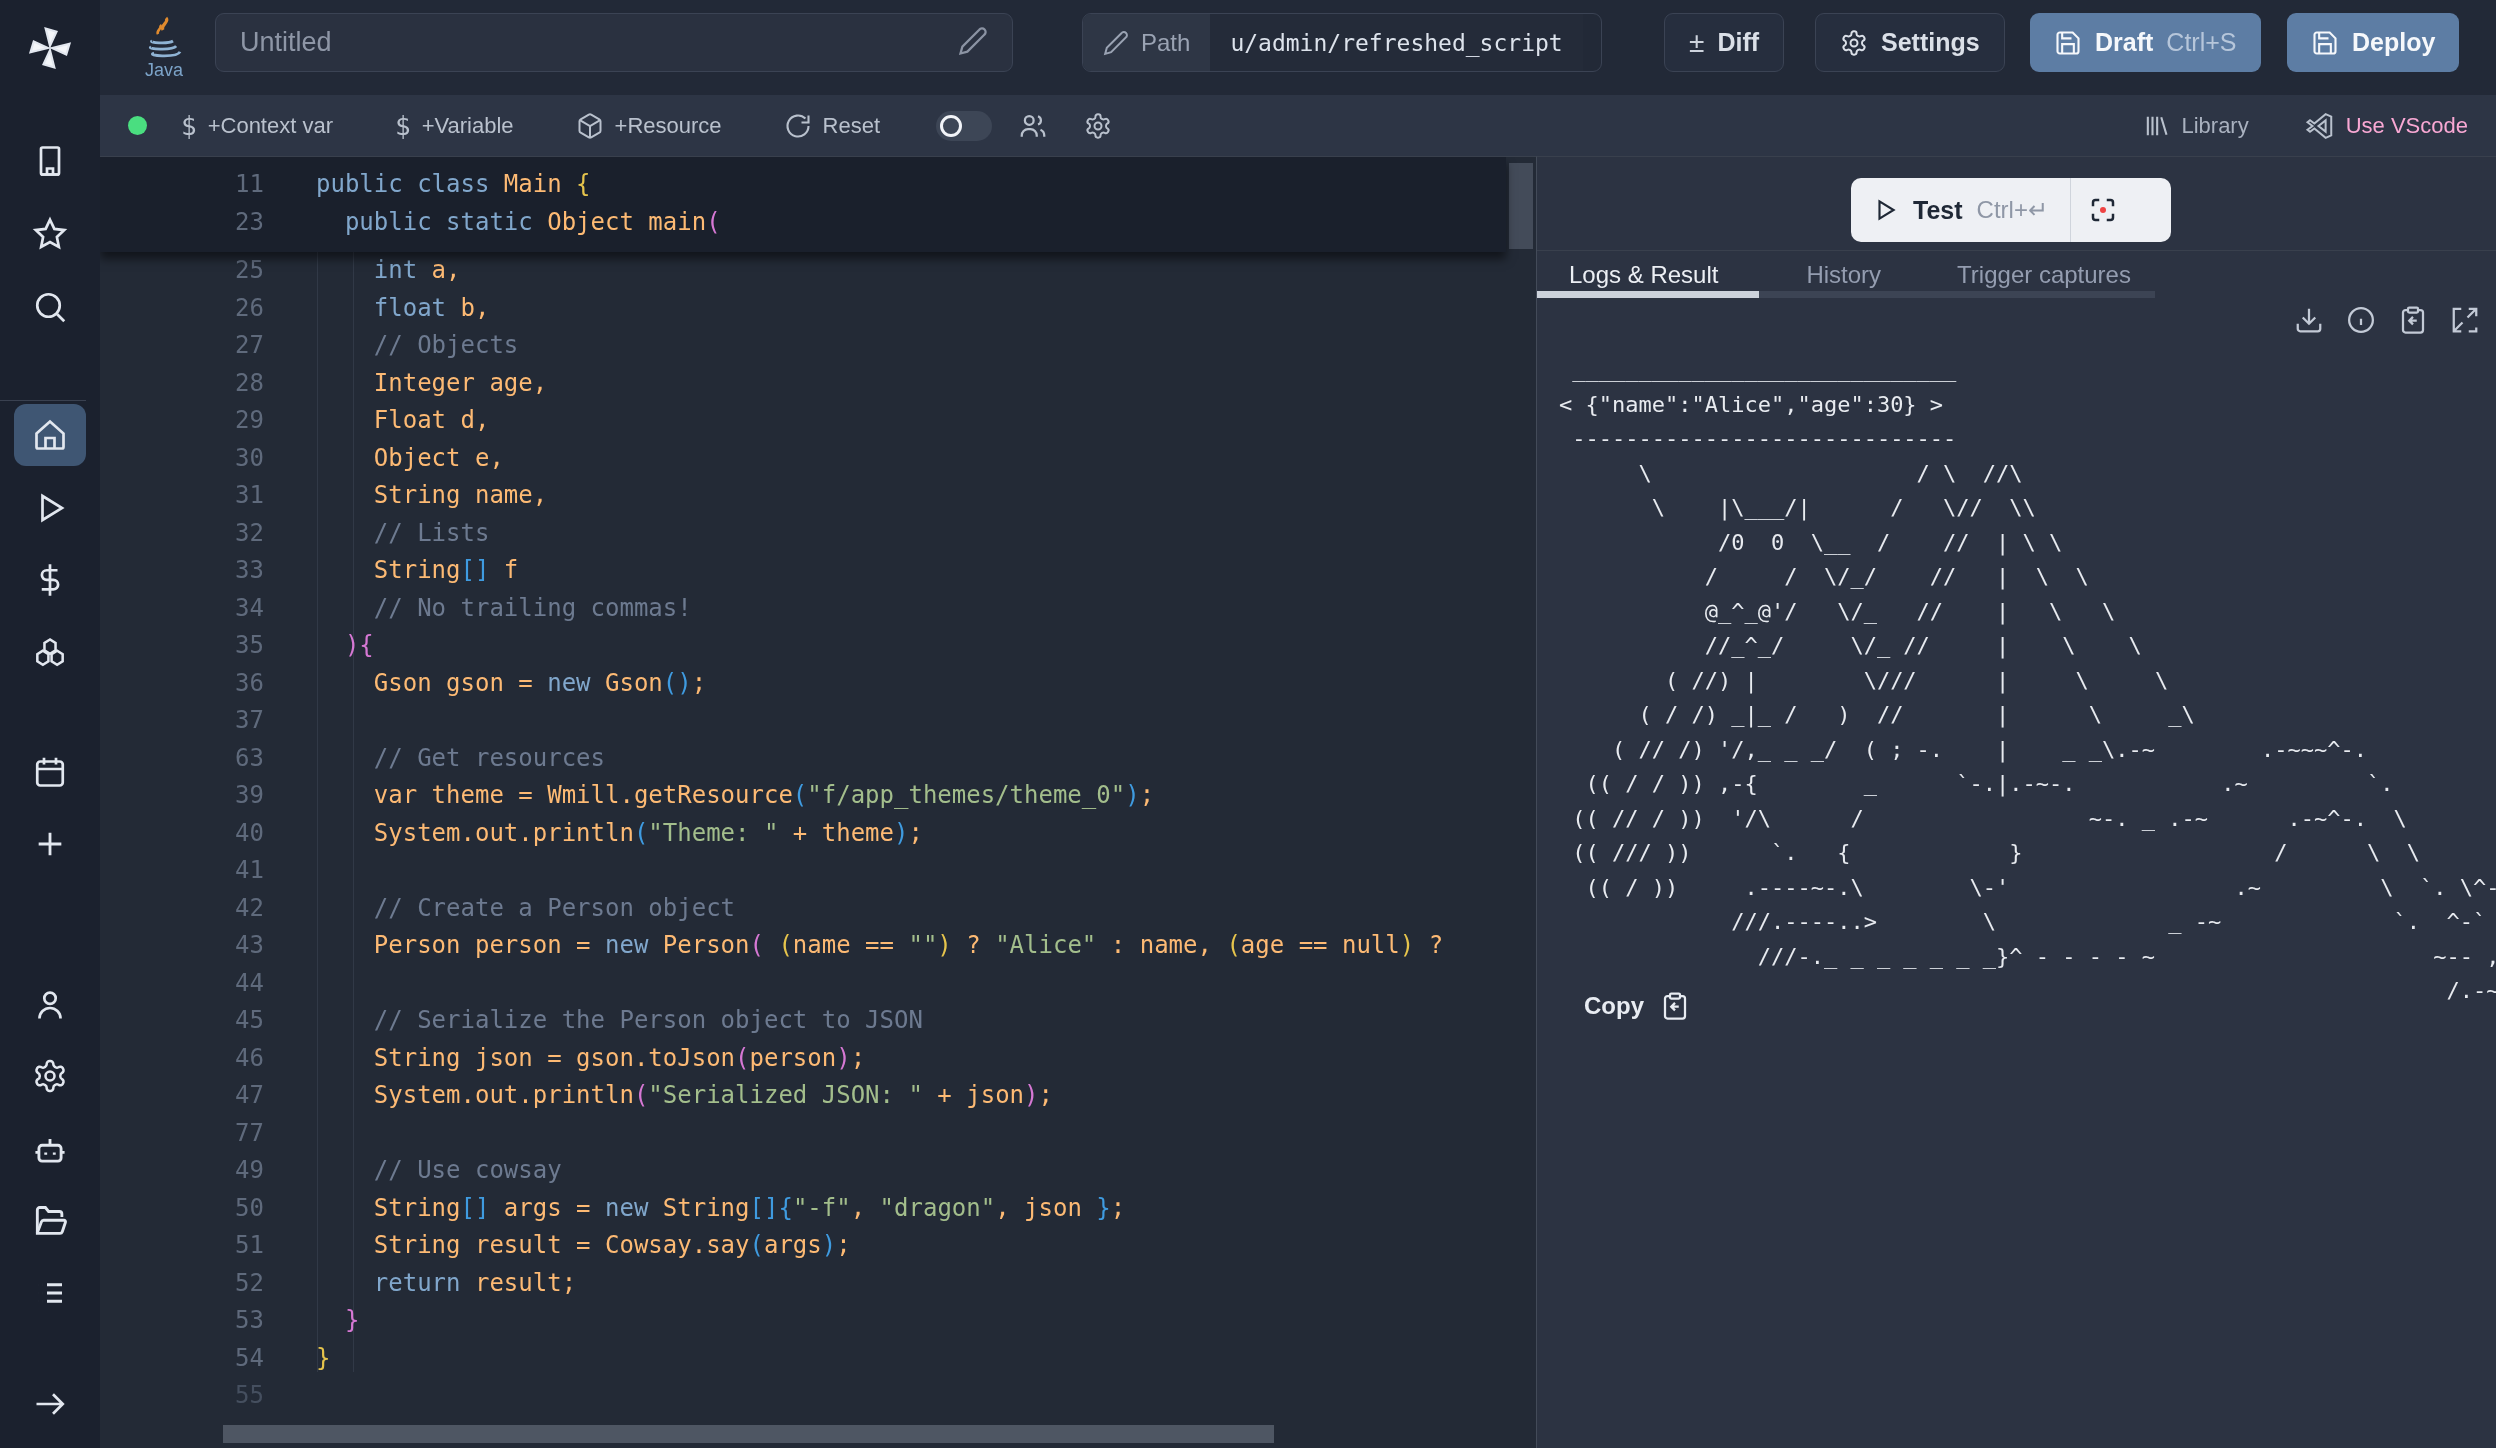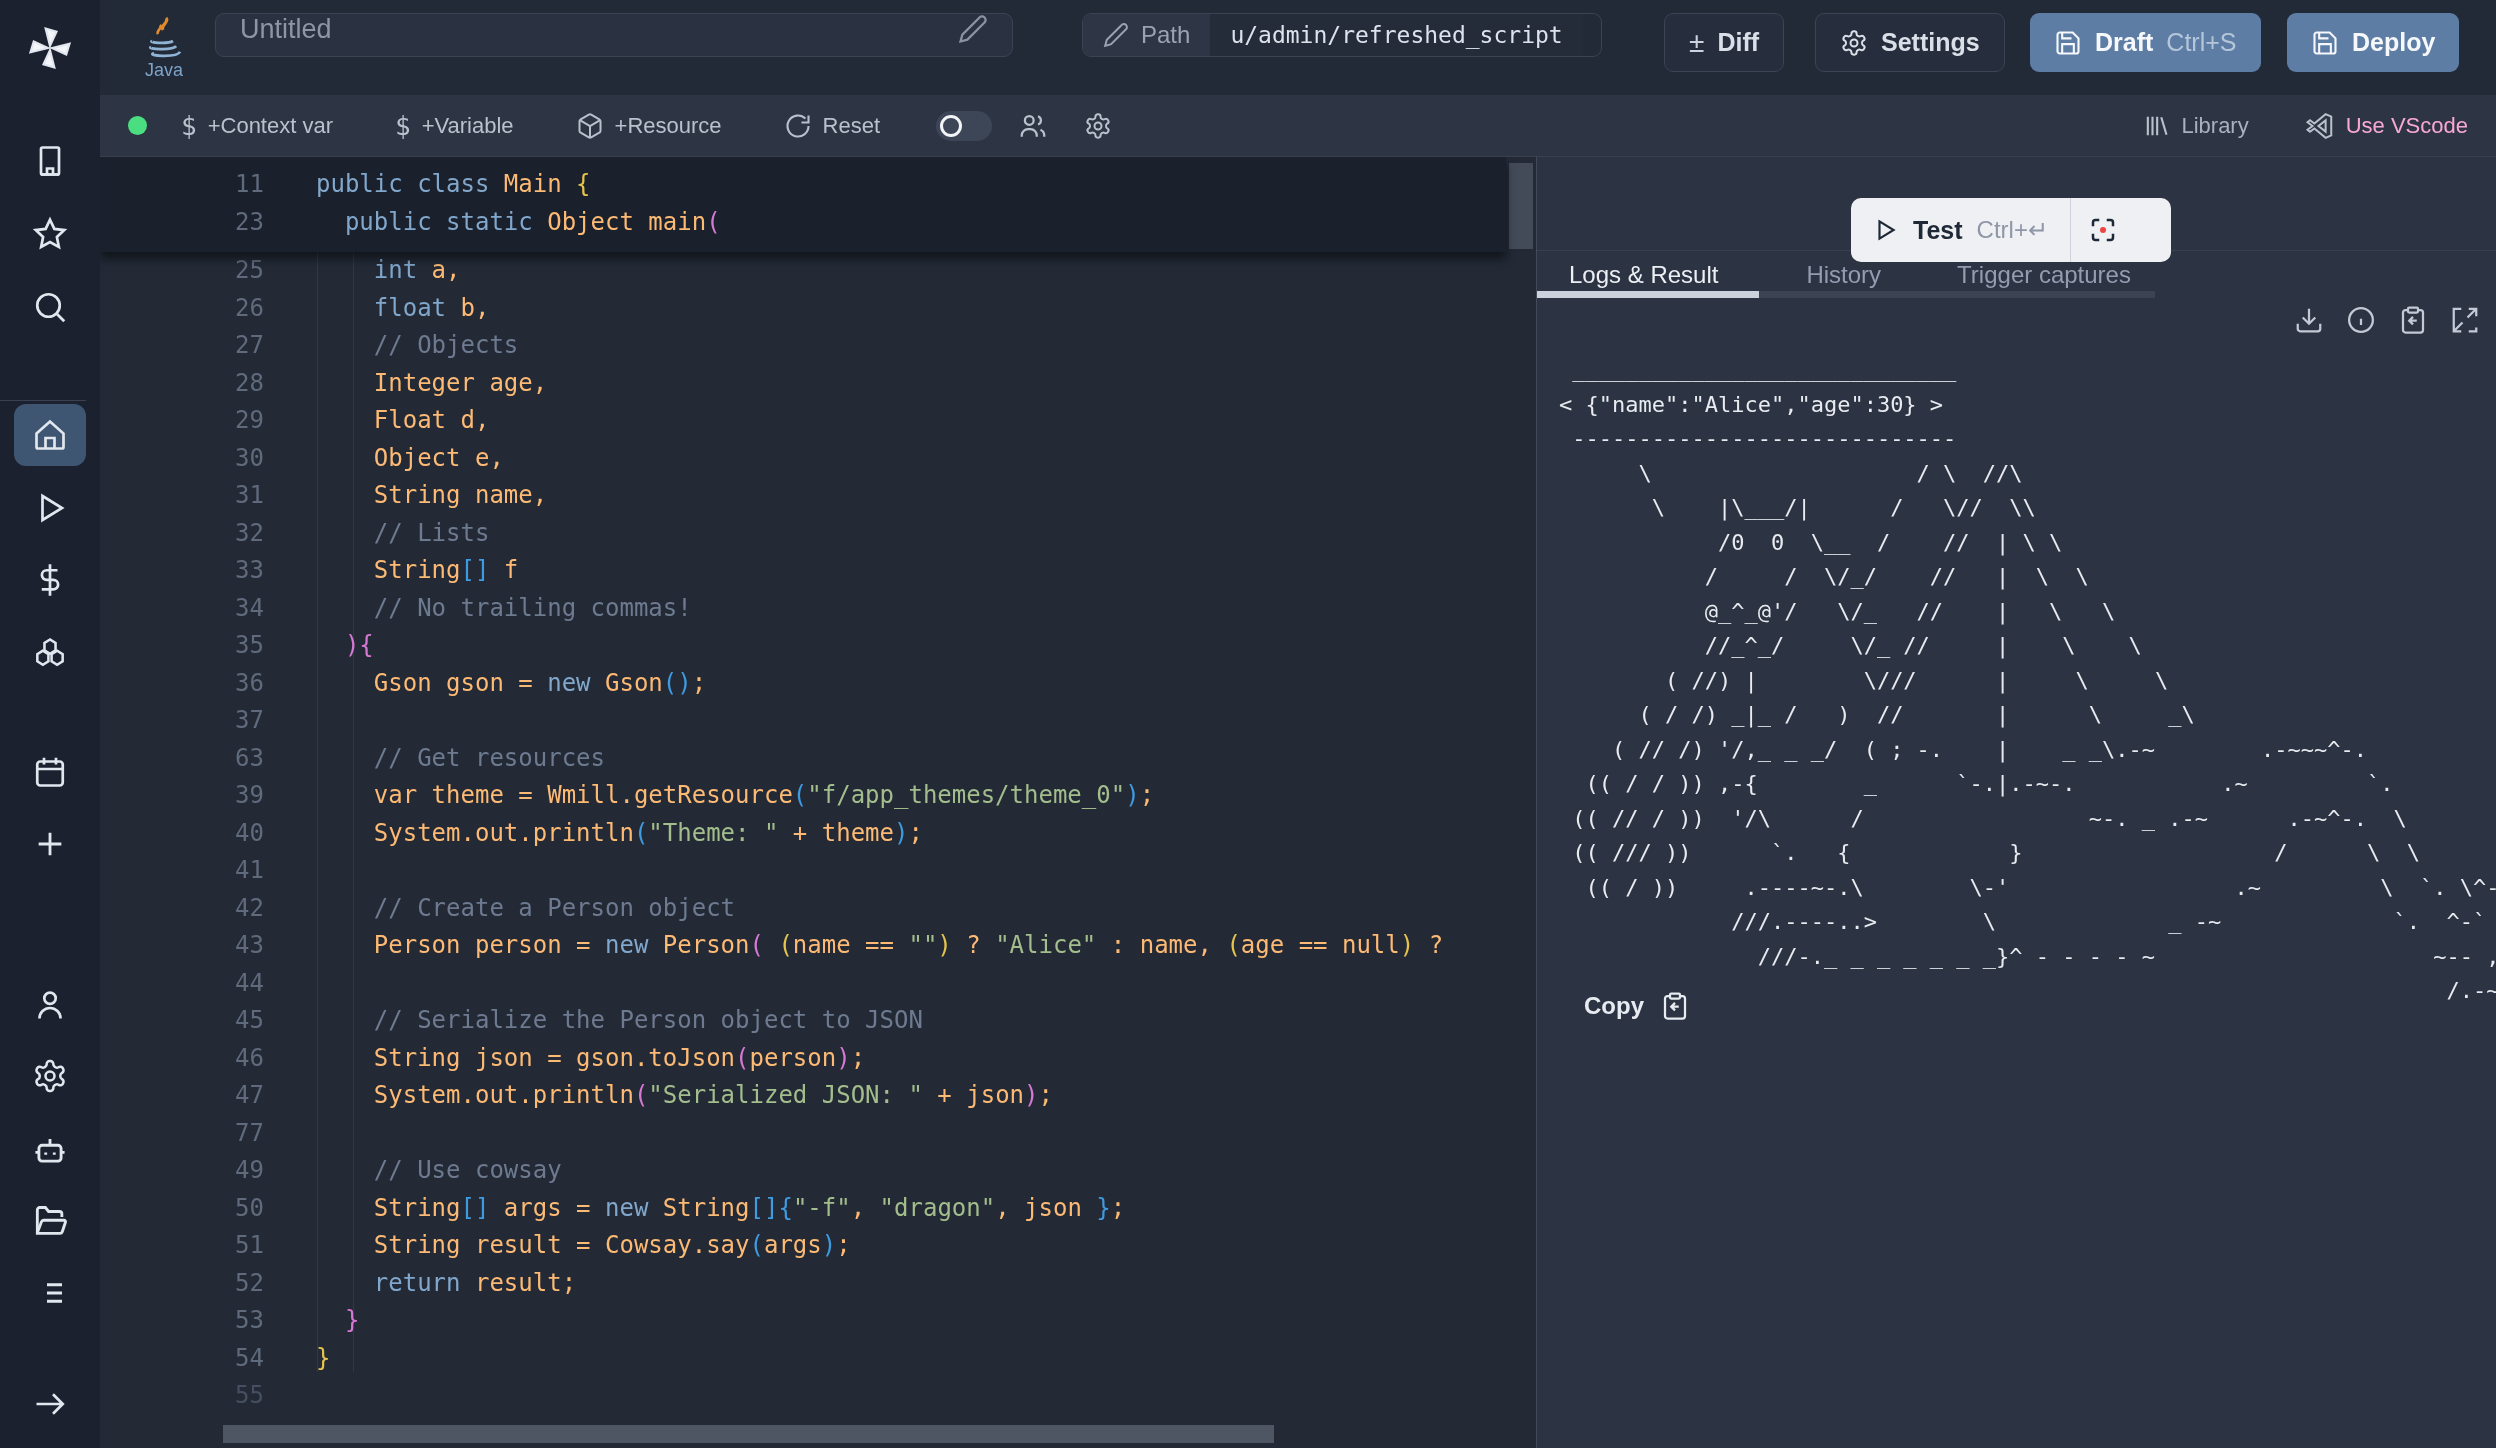--- a/index.html
+++ b/index.html
@@ -9,22 +9,22 @@
 
   
   #sidebar { position:absolute; left:0; top:0; width:100px; height:1448px; background:#1b212e; z-index:40; }
   .side-ic { position:absolute; left:50%; transform:translate(-50%,-50%); display:flex; align-items:center; justify-content:center; }
   .side-ic svg { stroke:#e2e7ef; }
   .side-divider { position:absolute; left:0; right:14px; height:1px; background:#3a4150; }
   .side-active { position:absolute; left:14px; width:72px; height:62px; border-radius:12px; background:#3f5673; }
 
   
   #topbar { position:absolute; left:100px; top:0; right:0; height:95px; background:#222937; }
-  .tb-input { position:absolute; top:13px; height:44px; border:1px solid #3b4354; border-radius:9px;
-              display:flex; }
+  .tb-input { position:absolute; top:13px; height:59px; border:1px solid #3b4354; border-radius:9px;
+              display:flex; align-items:center; }
   #title-box { left:115px; width:798px; background:#2a3140; padding:0 24px; justify-content:space-between; }
   #title-text { color:#8e96a6; font-size:27px; }
   #java-icon { position:absolute; left:36px; top:14px; }
   #path-box { left:982px; width:520px; overflow:hidden; padding:0; }
   #path-left { display:flex; align-items:center; gap:12px; padding:0 20px; height:100%; background:#2e3645; color:#9aa3b3; font-size:24px; }
   #path-value { padding:0 20px; height:100%; display:flex; align-items:center; background:#242b39; color:#dde3ec;
                 font-family:"DejaVu Sans Mono", monospace; font-size:23px; }
   .tb-btn { position:absolute; top:13px; height:59px; border:1px solid #3b4354; border-radius:9px; background:#262e3e;
             color:#dbe0e8; font-size:25px; font-weight:600; display:flex; align-items:center; gap:13px; padding:0 24px; cursor:pointer; }
   .tb-primary { background:#5d7da4; border:none; color:#f6f8fb; }
@@ -63,21 +63,21 @@
   .tk-b2 { color:#d678d4; }
   .tk-b3 { color:#3f9be0; }
   #vscroll { position:absolute; right:3px; top:6px; width:24px; height:86px; background:#434b59; }
   #hscroll { position:absolute; left:123px; bottom:5px; width:1051px; height:18px; background:#4e5663; }
 
   
   #rpanel { position:absolute; left:1536px; top:156px; right:0; bottom:0; background:#2c3342;
             border-top:1px solid #39404d; border-left:1px solid #434b59; overflow:hidden; }
   #test-row { position:absolute; left:0; top:0; right:0; height:94px; border-bottom:1px solid #39404d; }
   #test-pill { position:absolute; left:314px; top:21px; width:320px; height:64px; background:#eef0f4; border-radius:10px;
-               display:flex; align-items:center; overflow:hidden;margin-top:20px; }
+               display:flex; align-items:center; overflow:hidden; }
   #test-main { display:flex; align-items:center; gap:14px; padding:0 22px; height:100%; cursor:pointer; }
   #test-label { color:#1f2836; font-size:25px; font-weight:700; }
   #test-shortcut { color:#8f97a6; font-size:24px; }
   #test-divider { width:1px; height:100%; background:#cfd4dc; }
   #capture-btn { width:64px; height:100%; display:flex; align-items:center; justify-content:center; cursor:pointer; }
   #tabs-row { position:absolute; left:0; top:94px; right:0; height:47px; display:flex; align-items:center; }
   .tab { font-size:24px; color:#949db0; cursor:pointer; }
   .tab.active { color:#eceff4; }
   #tab-underline-light { position:absolute; left:0; top:134px; width:222px; height:7px; background:#ccd2db; }
   #tab-underline-dark  { position:absolute; left:222px; top:134px; width:396px; height:7px; background:#3c4454; }

